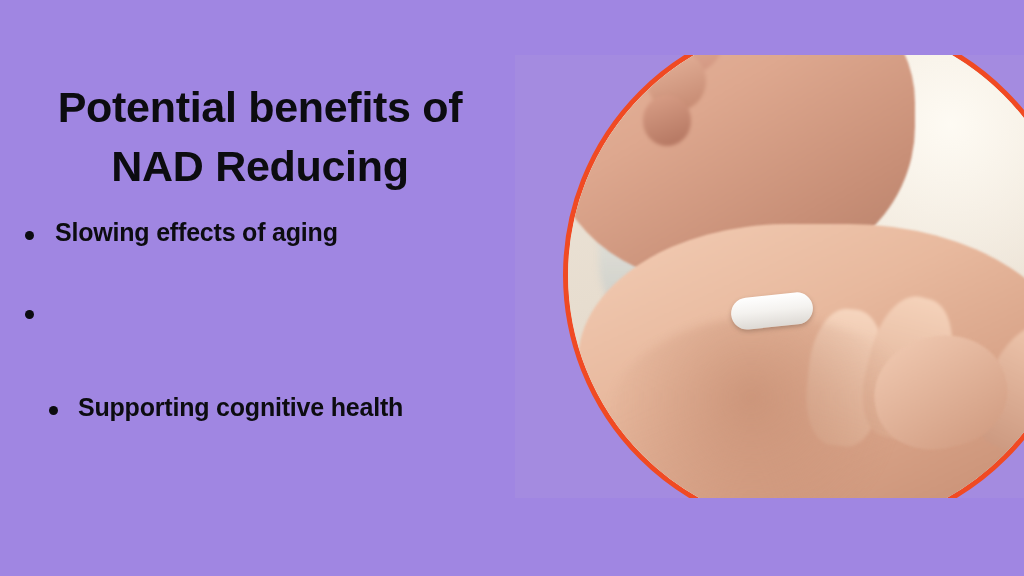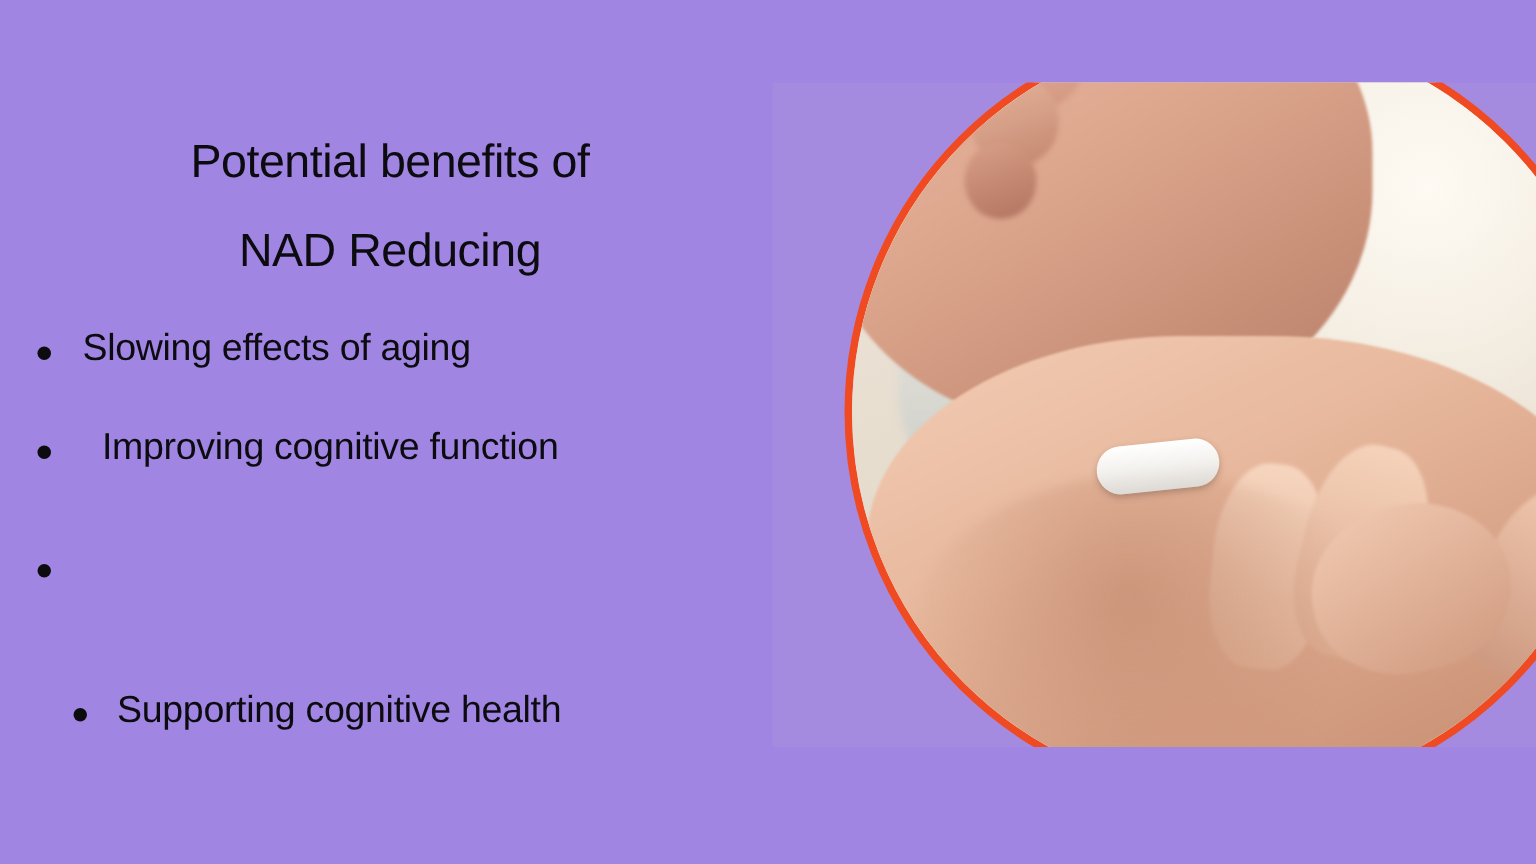--- a/index.html
+++ b/index.html
@@ -36,41 +36,41 @@
     height: 576px;
   }
 
   #title {
     position: absolute;
     left: 10px;
     top: 78px;
     width: 500px;
     text-align: center;
     color: #0c0c10;
-    font-size: 31px;
-    font-weight: 400;
+    font-size: 43px;
+    font-weight: 700;
     line-height: 59px;
     letter-spacing: -0.3px;
   }
   #title .t-line { display: block; }
 
   #bullet-list {
     position: absolute;
     left: 0;
     top: 218px;
     width: 545px;
     list-style: none;
     margin: 0;
     padding: 0;
   }
   #bullet-list li {
     position: relative;
     color: #0c0c10;
     font-size: 25px;
-    font-weight: 400;
+    font-weight: 700;
     letter-spacing: -0.2px;
     white-space: nowrap;
   }
   .bullet-dot {
     position: absolute;
     width: 9px;
     height: 9px;
     border-radius: 50%;
     background: #0c0c10;
     top: 13px;
@@ -243,24 +243,20 @@
     <div id="title">
       <span class="t-line">Potential benefits of</span>
       <span class="t-line">NAD Reducing</span>
     </div>
 
     <ul id="bullet-list">
       <li class="row-1">
         <span class="bullet-dot"></span>
         <span class="bullet-text">Slowing effects of aging</span>
       </li>
-      <li class="row-2">
-        <span class="bullet-dot"></span>
-        <span class="bullet-text">Improving cognitive function</span>
-      </li>
       <li class="row-3">
         <span class="bullet-dot"></span>
       </li>
       <li class="row-4">
         <span class="bullet-dot"></span>
         <span class="bullet-text">Supporting cognitive health</span>
       </li>
     </ul>
 
   </div>

